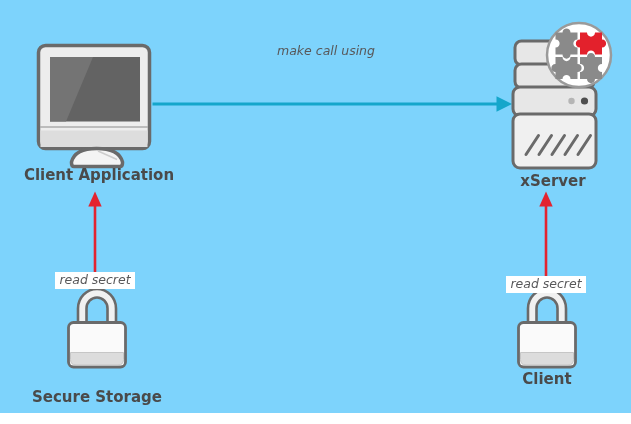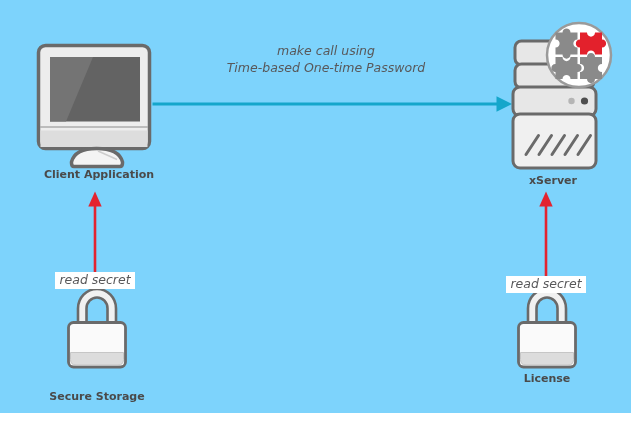--- a/index.html
+++ b/index.html
@@ -6,21 +6,21 @@
   #canvas{
     position:relative;
     width:631px;height:413px;
     background:#7dd3fc;
     font-family:"DejaVu Sans","Liberation Sans",sans-serif;
     overflow:hidden;
   }
   #shapes{position:absolute;left:0;top:0;}
   .txt{position:absolute;text-align:center;}
   .node-label{
-    font-size:11px;font-weight:bold;color:#4A4A4A;
+    font-size:15px;font-weight:bold;color:#4A4A4A;
     line-height:16px;letter-spacing:0px;
   }
   .edge-label{
     font-size:12.5px;font-style:italic;color:#58585A;
     line-height:16.5px;
   }
   .edge-label .bg{
     background:#ffffff;display:inline-block;padding:0 4px;margin-top:36px;
   }
 </style>
@@ -91,34 +91,33 @@
     <g>
       <use href="#lock-shape"></use>
     </g>
     <g>
       <use href="#lock-shape" x="450"></use>
     </g>
   </svg>
 
   <div class="txt edge-label" style="left:176px;top:43px;width:300px;">
     <div>make call using</div>
-    <div>Time-based One-time Password</div>
   </div>
 
   <div class="txt node-label" style="left:14px;top:167px;width:170px;">Client Application</div>
 
   <div class="txt node-label" style="left:468px;top:173px;width:170px;">xServer</div>
 
   <div class="txt edge-label" style="left:20px;top:236px;width:150px;">
     <span class="bg">read secret</span>
   </div>
 
   <div class="txt edge-label" style="left:471px;top:240px;width:150px;">
     <span class="bg">read secret</span>
   </div>
 
   <div class="txt node-label" style="left:12px;top:389px;width:170px;">
     <div>Secure Storage</div>
   </div>
 
-  <div class="txt node-label" style="left:462px;top:371px;width:170px;">License</div>
+  <div class="txt node-label" style="left:462px;top:371px;width:170px;">Client</div>
 
 </div>
 
 </body></html>

